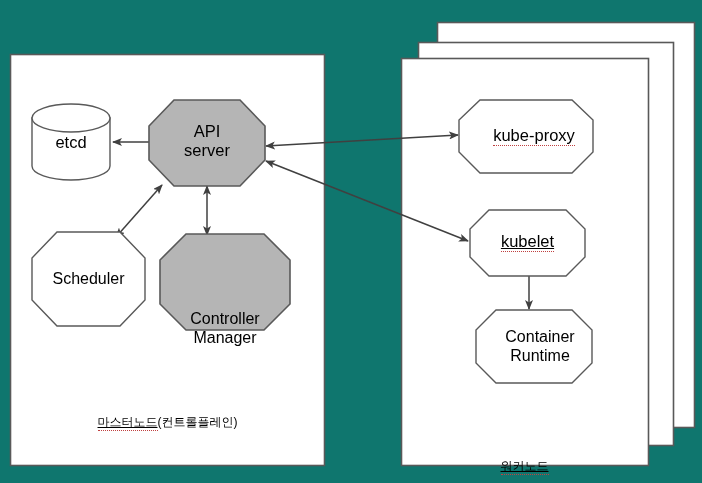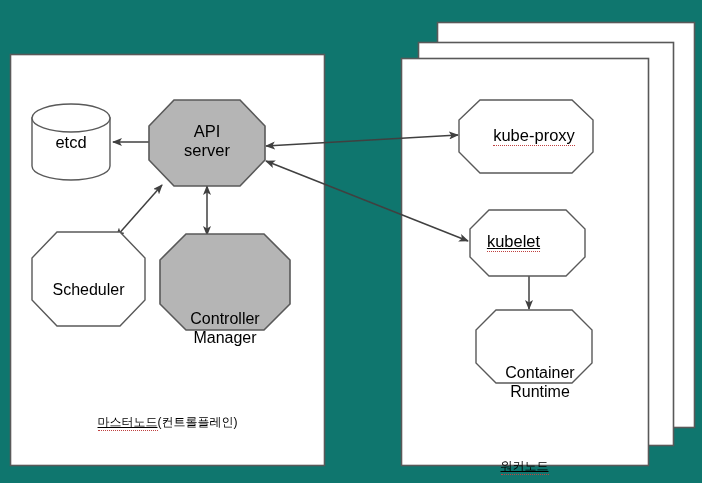--- a/index.html
+++ b/index.html
@@ -102,29 +102,29 @@
     <polygon points="489,210 566,210 585,229 585,257 566,276 489,276 470,257 470,229" fill="#ffffff" stroke="#595959" stroke-width="1.4"></polygon>
 
     <polygon points="496,310 572,310 592,330 592,363 572,383 496,383 476,363 476,330" fill="#ffffff" stroke="#595959" stroke-width="1.4"></polygon>
   </svg>
 
   <div class="node-label lbl-17" style="left:32px; top:133px; width:78px;">etcd</div>
 
   <div class="node-label lbl-17" style="left:149px; top:122px; width:116px;">API
 server</div>
 
-  <div class="node-label lbl-16" style="left:32px; top:281px; width:113px;">Scheduler</div>
+  <div class="node-label lbl-16" style="left:32px; top:270px; width:113px;">Scheduler</div>
 
   <div class="node-label lbl-16" style="left:160px; top:262px; width:130px;margin-top:48px;">Controller
 Manager</div>
 
   <div class="node-label lbl-17" style="left:454px; top:126px; width:160px;"><span class="squiggle">kube-proxy</span></div>
 
-  <div class="node-label lbl-17" style="left:456px; top:232px; width:115px;"><span class="spell squiggle">kubelet</span></div>
+  <div class="node-label lbl-17" style="left:470px; top:232px; width:115px;"><span class="spell squiggle">kubelet</span></div>
 
-  <div class="node-label lbl-16" style="left:476px; top:328px; width:128px;margin-top:36px;">Container
+  <div class="node-label lbl-16" style="left:476px; top:328px; width:128px;">Container
 Runtime</div>
 
   <div class="zone-label" style="left:10px; top:414px; width:315px;"><span class="spell squiggle">마스터노드</span><span>(컨트롤플레인)</span></div>
 
   <div class="zone-label" style="left:401px; top:414px; width:247px;margin-top:44px;"><span class="spell squiggle">워커노드</span></div>
 
 </div>
 
 </body></html>

